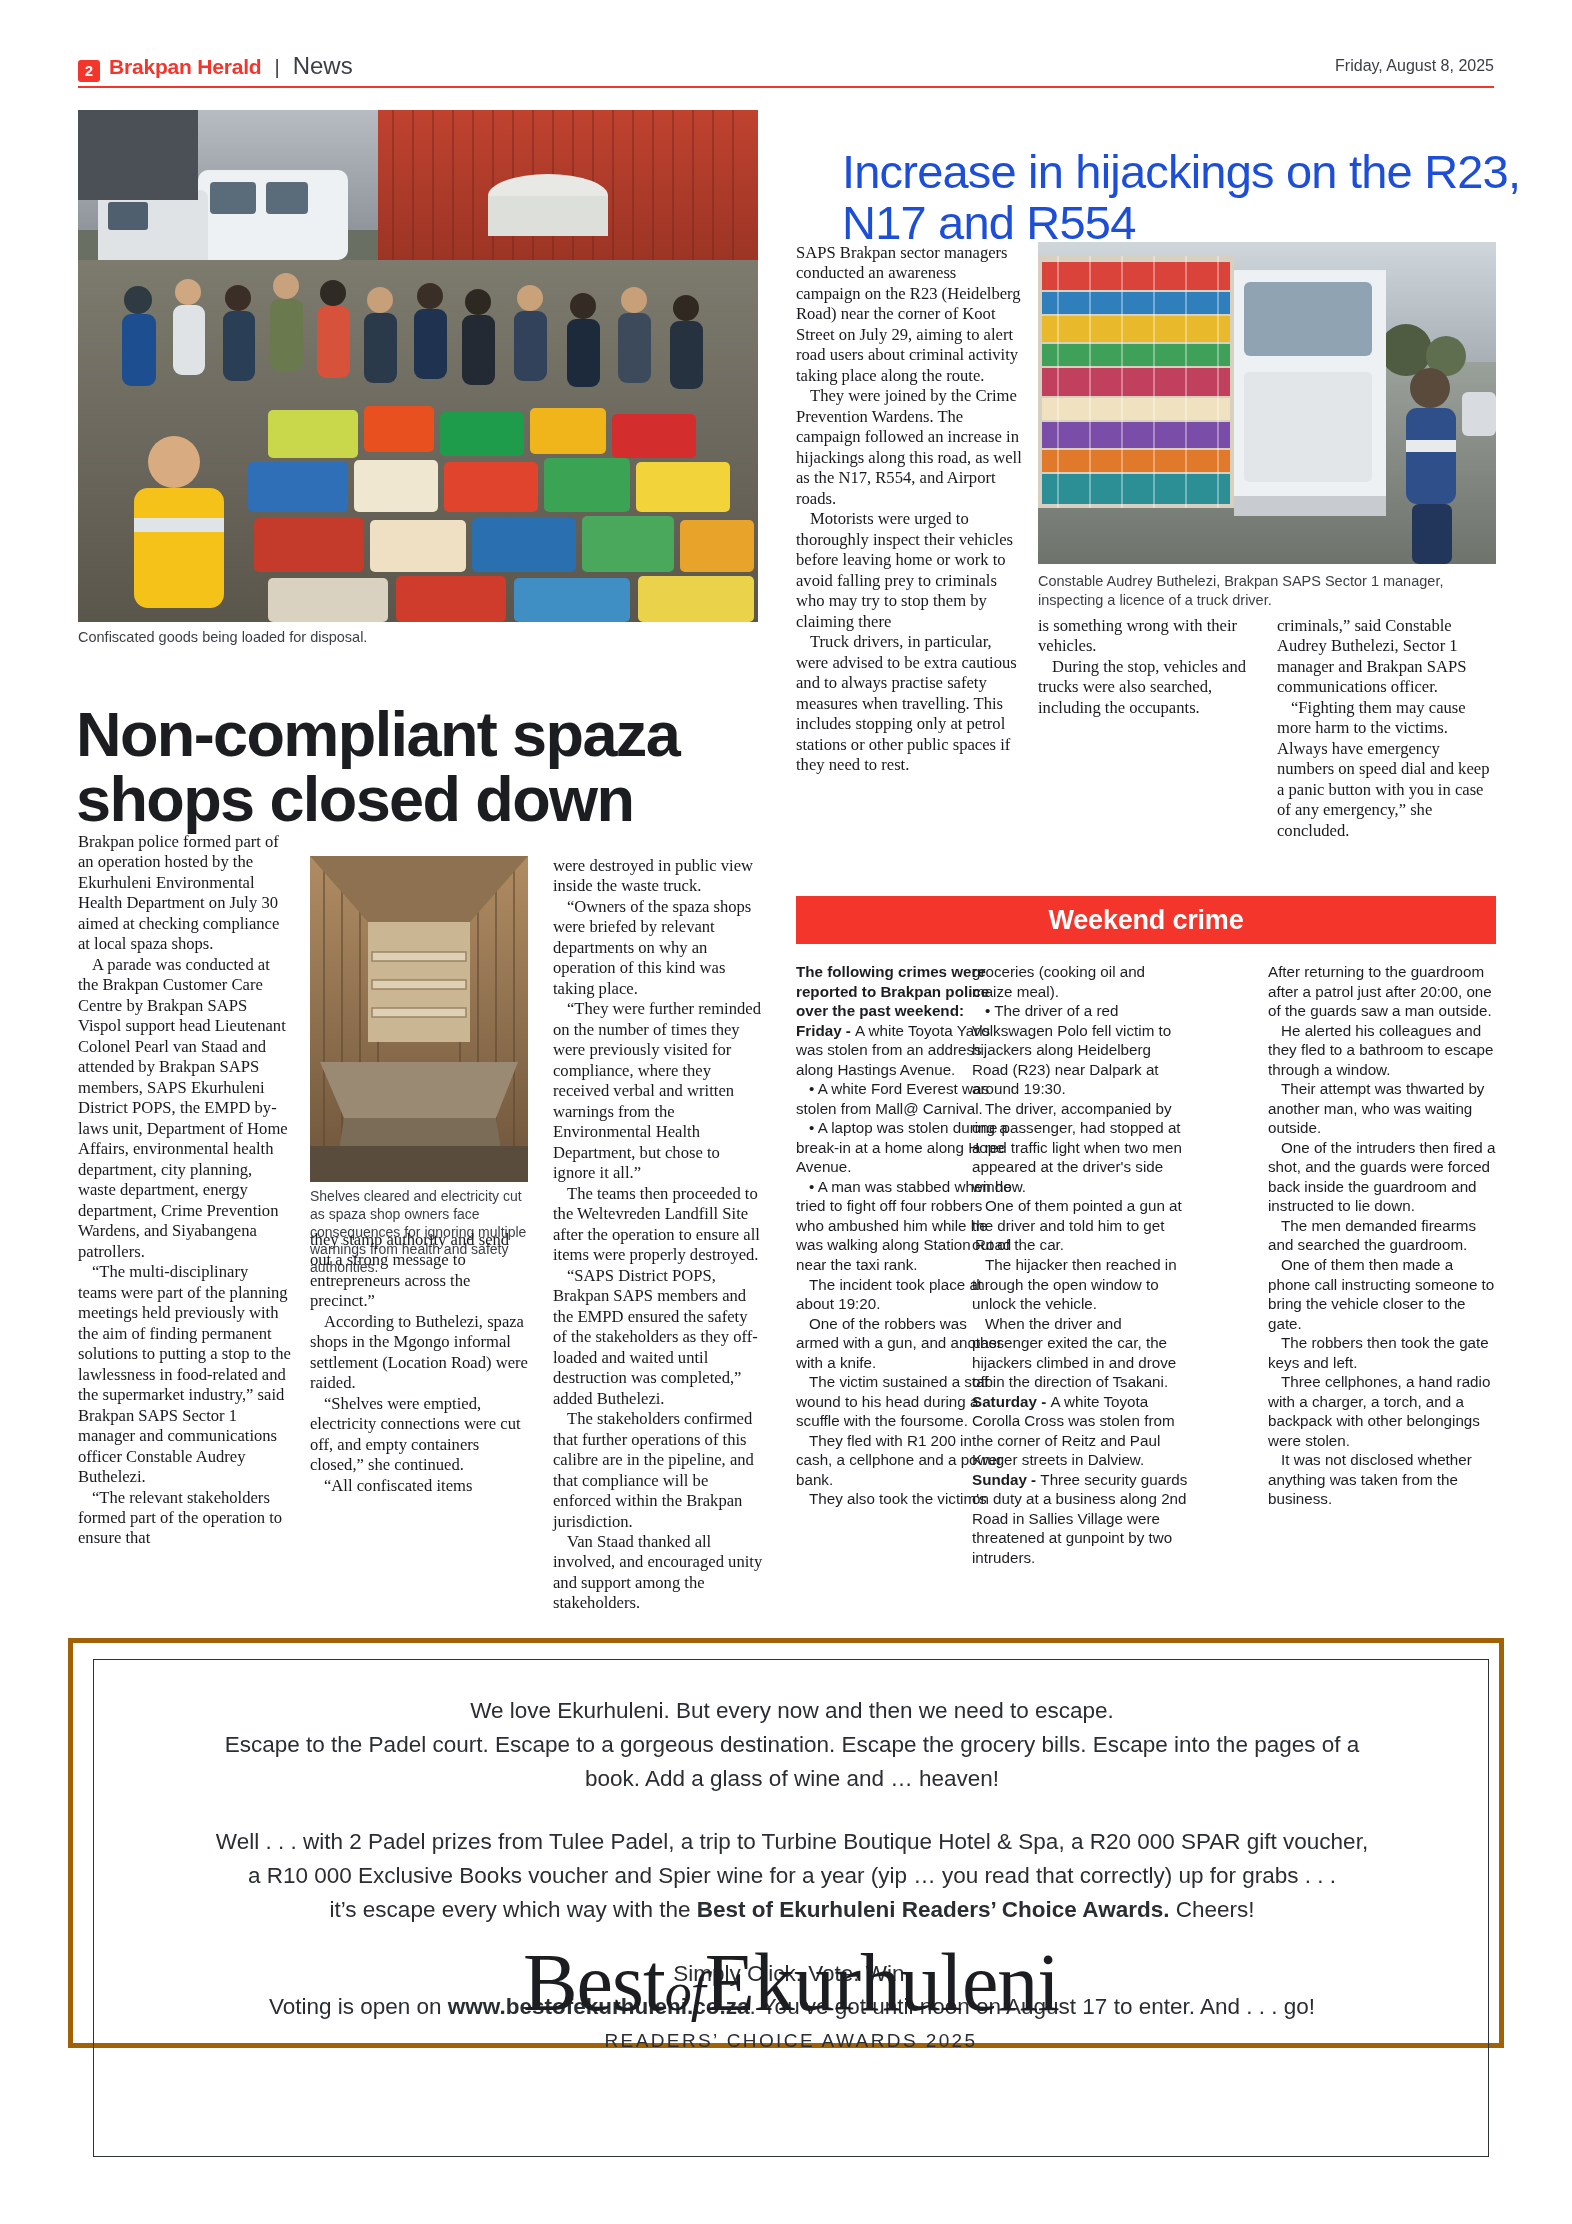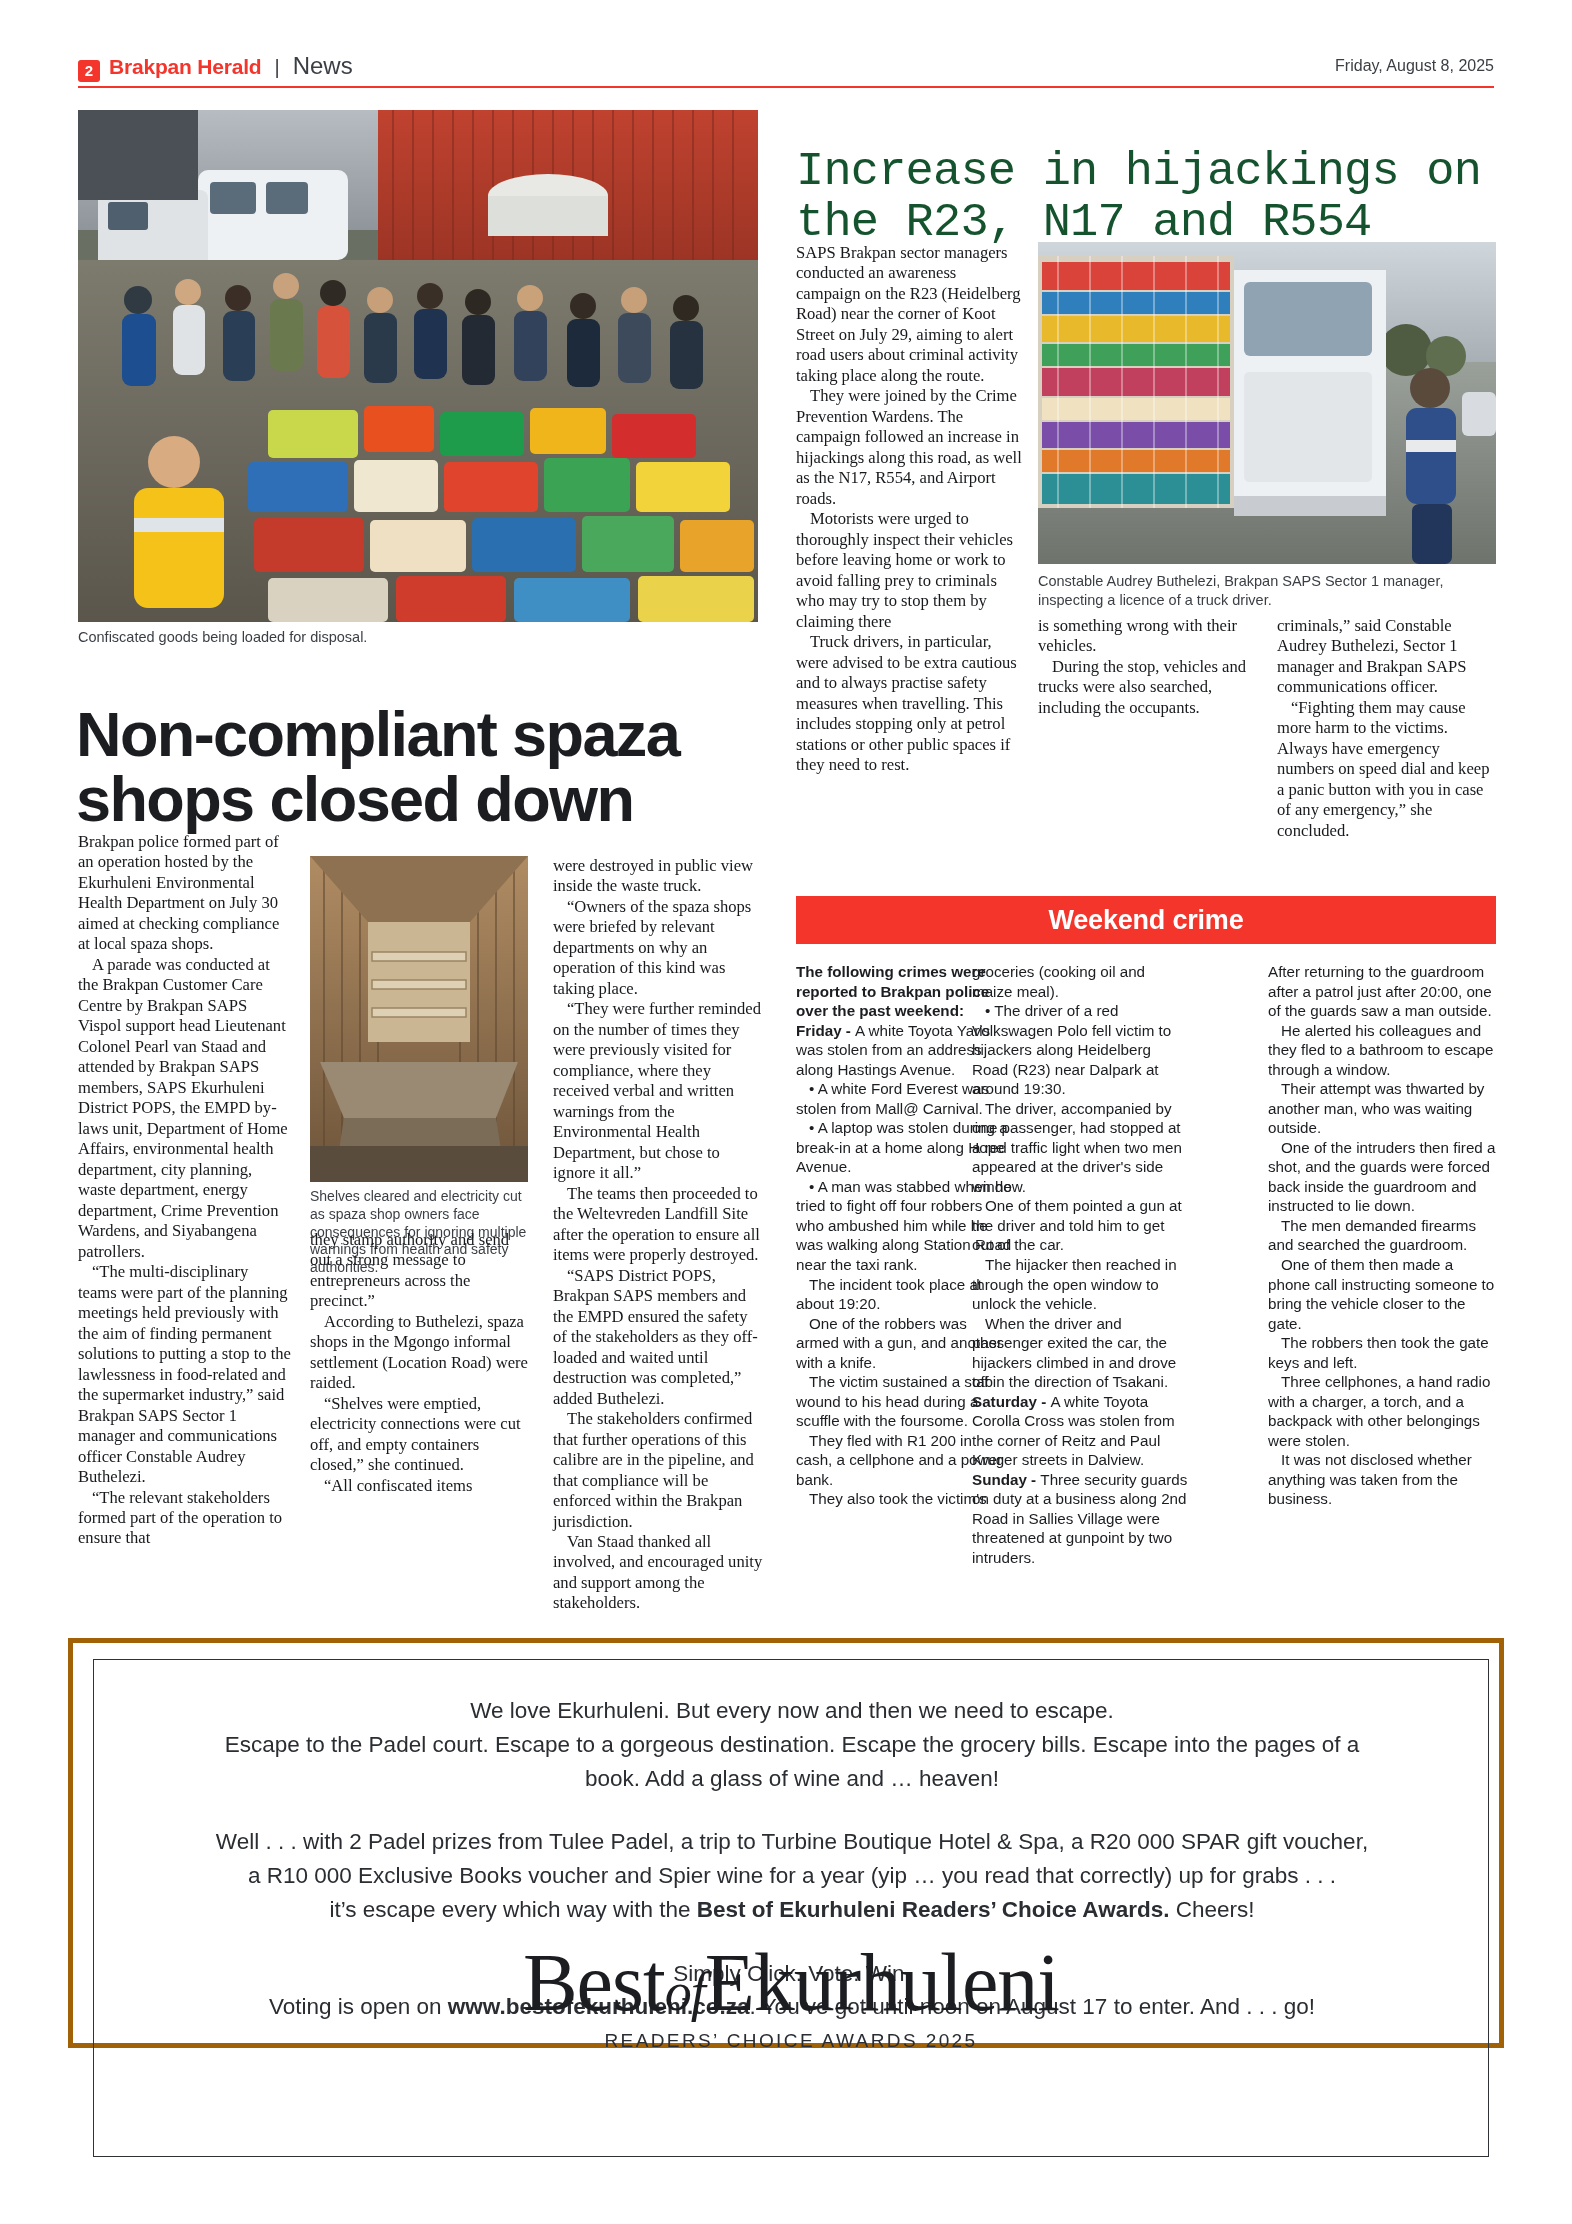--- a/index.html
+++ b/index.html
@@ -72,25 +72,25 @@
   .headline-main {
     position: absolute; left: 76px; top: 660px; width: 700px;
     font-family: "Liberation Sans", sans-serif;
     font-weight: bold;
     font-size: 63px; line-height: 1.03;
     color: #1b1d21; letter-spacing: -1.6px;
   }
 
   
   .headline-right {
-    position: absolute; left: 796px; top: 108px; width: 700px;
-    font-family: Liberation Mono, monospace;
+    position: absolute; left: 842px; top: 108px; width: 700px;
+    font-family: Liberation Sans, sans-serif;
     font-weight: normal;
     font-size: 47px; line-height: 1.08;
-    color: #14532d; letter-spacing: -0.8px;
+    color: #1d4ed8; letter-spacing: -0.8px;
   }
 
   
   .photo-truck {
     position: absolute; left: 1038px; top: 242px;
     width: 458px; height: 322px;
     overflow: hidden; background: #8a8f96;
   }
   .cap-truck { position: absolute; left: 1038px; top: 572px; width: 462px; }
 

